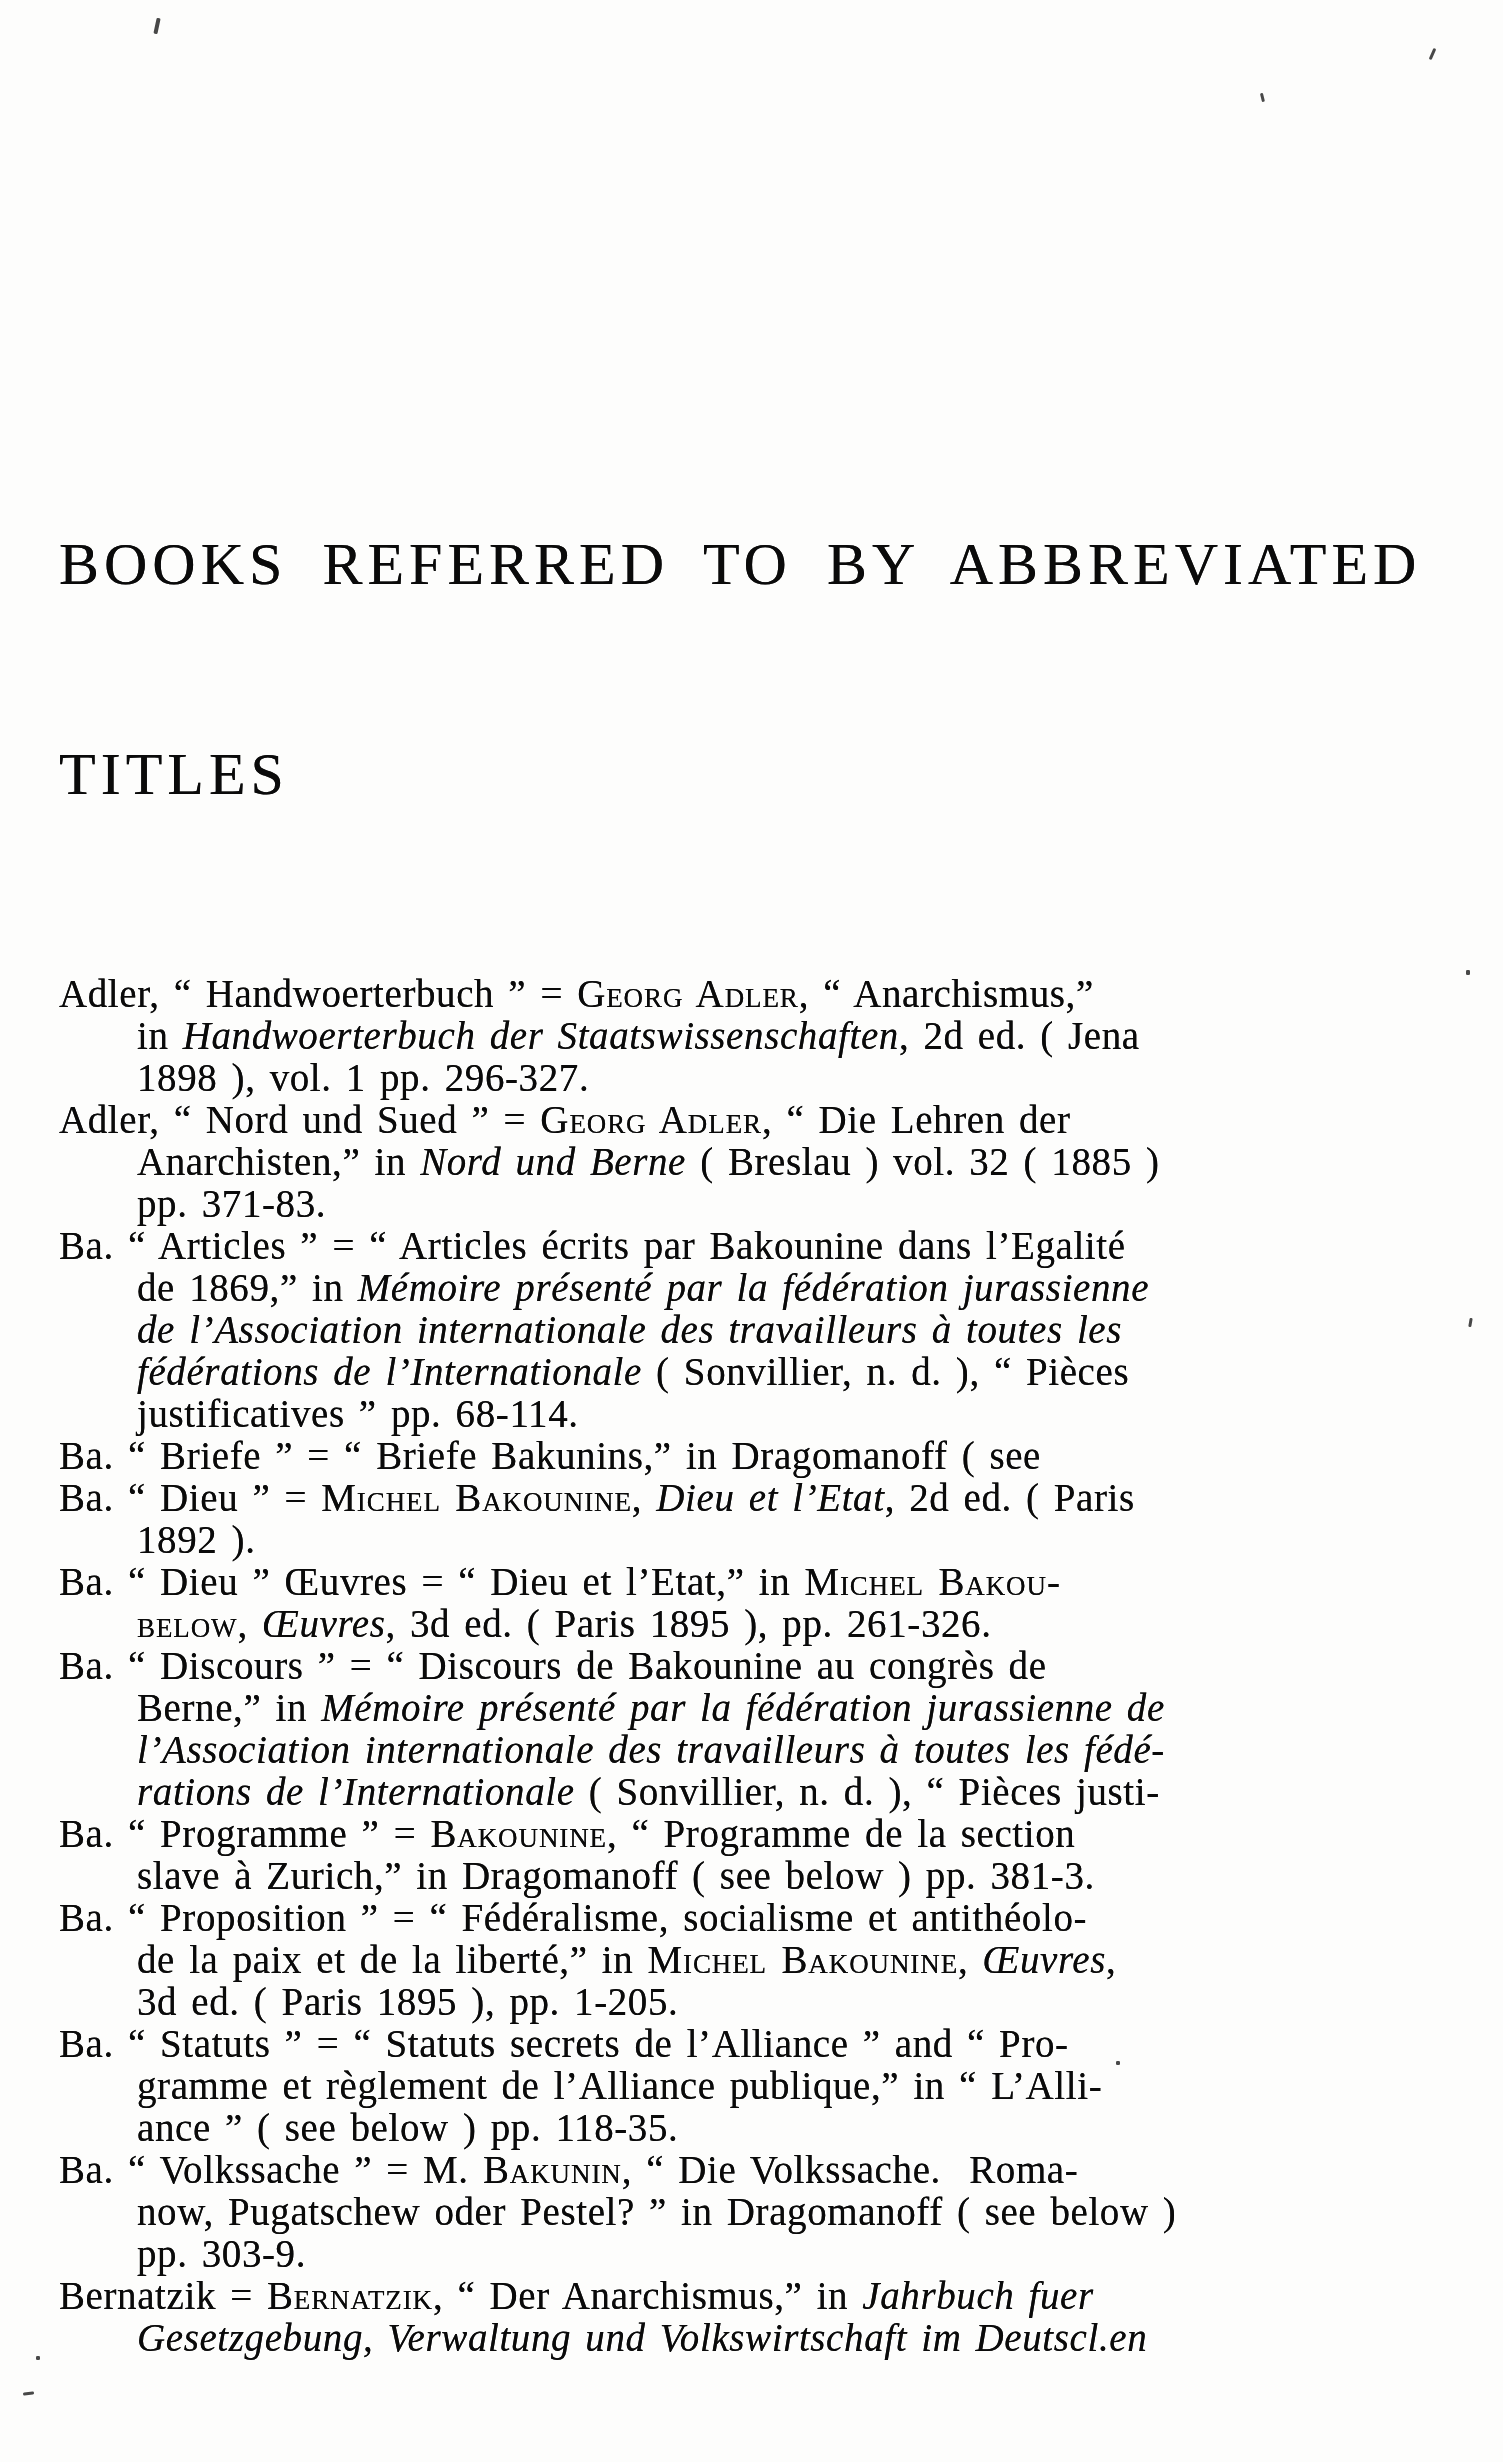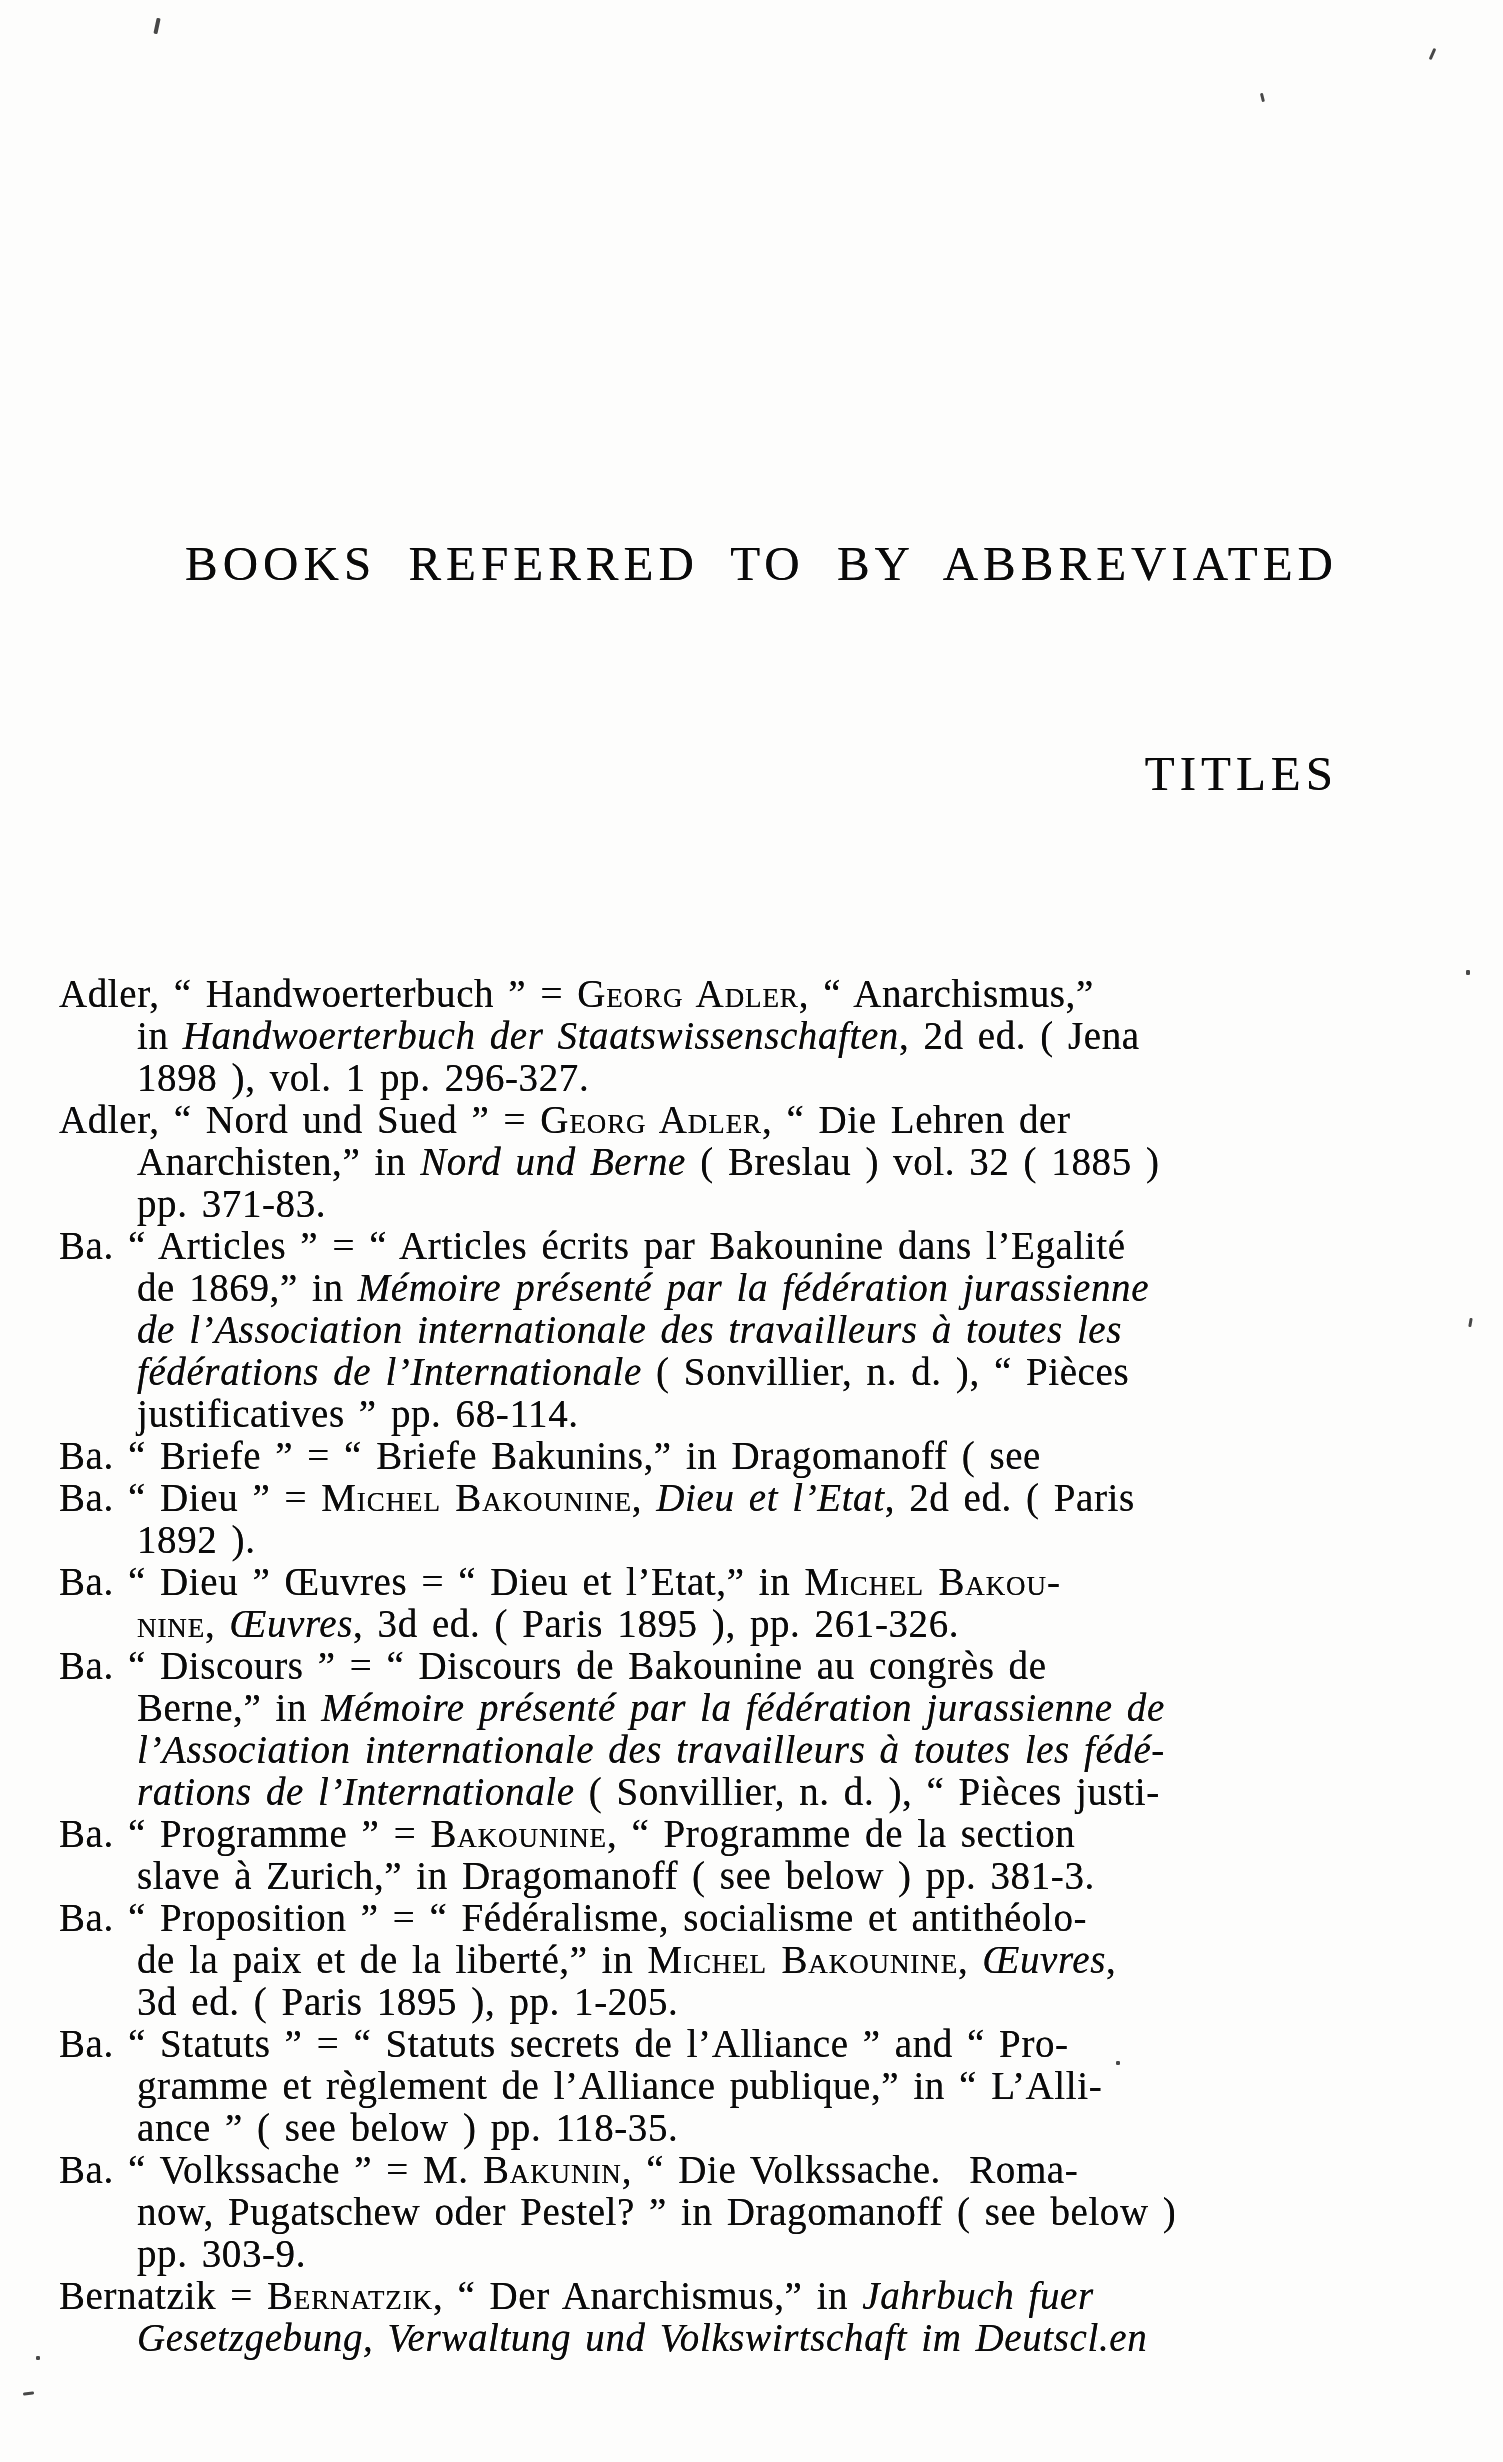--- a/index.html
+++ b/index.html
@@ -15,22 +15,22 @@
     color: #0a0a0a;
     font-family: "Liberation Serif", "DejaVu Serif", serif;
     overflow: hidden;
   }
   .scan-text {
     text-shadow: 0 0 0.6px rgba(10,10,10,0.85);
   }
   .heading {
     margin: 389px 84px 0 59px;
     width: 1279px;
-    text-align: right;
-    font-size: 49px;
+    text-align: left;
+    font-size: 60px;
     line-height: 70px;
     letter-spacing: 5px;
     word-spacing: 15px;
     white-space: pre;
   }
   .bib {
     margin-top: 24px;
     margin-left: 59px;
     width: 1376px;
     font-size: 39px;
@@ -86,21 +86,21 @@
       </div>
       <div class="bib-entry">
         <div class="bib-line"><span class="pl">Ba. “ Briefe ” = “ Briefe Bakunins,” in Dragomanoff ( see</span></div>
       </div>
       <div class="bib-entry">
         <div class="bib-line"><span class="pl">Ba. “ Dieu ” = </span><span class="sc">Michel Bakounine</span><span class="pl">, </span><span class="it">Dieu et l’Etat</span><span class="pl">, 2d ed. ( Paris</span></div>
         <div class="bib-line cont"><span class="pl">1892 ).</span></div>
       </div>
       <div class="bib-entry">
         <div class="bib-line"><span class="pl">Ba. “ Dieu ” Œuvres = “ Dieu et l’Etat,” in </span><span class="sc">Michel Bakou-</span></div>
-        <div class="bib-line cont"><span class="sc">nine</span><span class="pl">, </span><span class="it">Œuvres</span><span class="pl">, 3d ed. ( Paris 1895 ), pp. 261-326.</span></div>
+        <div class="bib-line cont"><span class="sc">below</span><span class="pl">, </span><span class="it">Œuvres</span><span class="pl">, 3d ed. ( Paris 1895 ), pp. 261-326.</span></div>
       </div>
       <div class="bib-entry">
         <div class="bib-line"><span class="pl">Ba. “ Discours ” = “ Discours de Bakounine au congrès de</span></div>
         <div class="bib-line cont"><span class="pl">Berne,” in </span><span class="it">Mémoire présenté par la fédération jurassienne de</span></div>
         <div class="bib-line cont"><span class="it">l’Association internationale des travailleurs à toutes les fédé-</span></div>
         <div class="bib-line cont"><span class="it">rations de l’Internationale</span><span class="pl"> ( Sonvillier, n. d. ), “ Pièces justi-</span></div>
       </div>
       <div class="bib-entry">
         <div class="bib-line"><span class="pl">Ba. “ Programme ” = </span><span class="sc">Bakounine</span><span class="pl">, “ Programme de la section</span></div>
         <div class="bib-line cont"><span class="pl">slave à Zurich,” in Dragomanoff ( see below ) pp. 381-3.</span></div>

